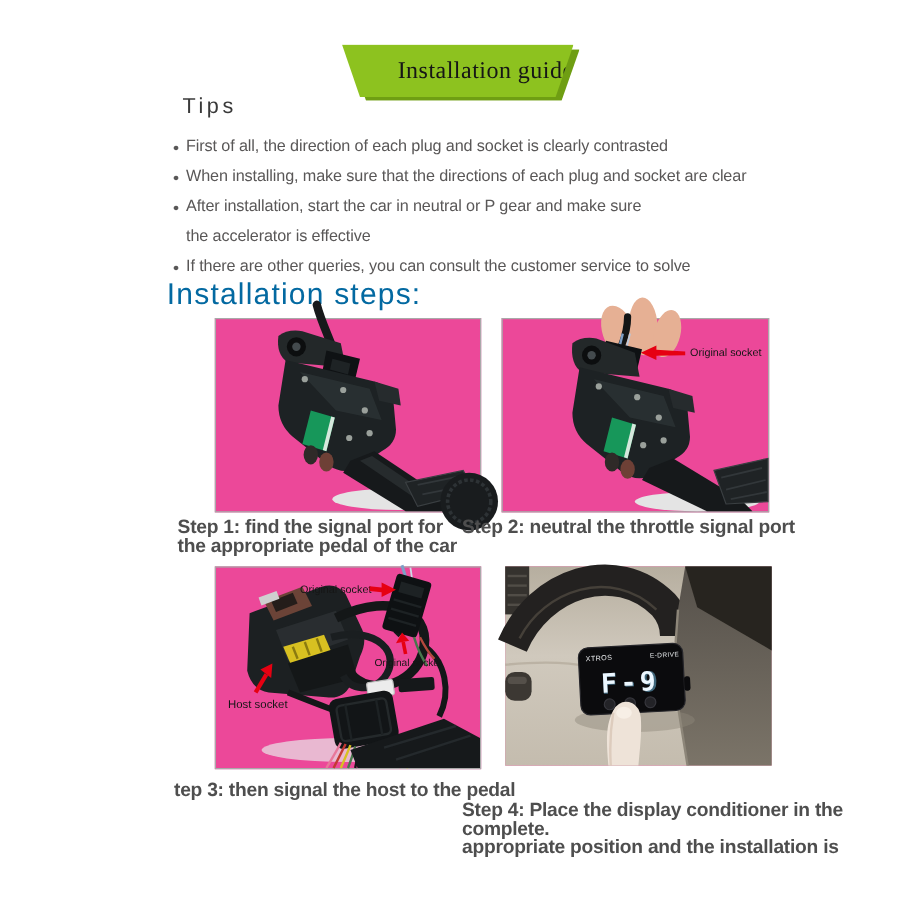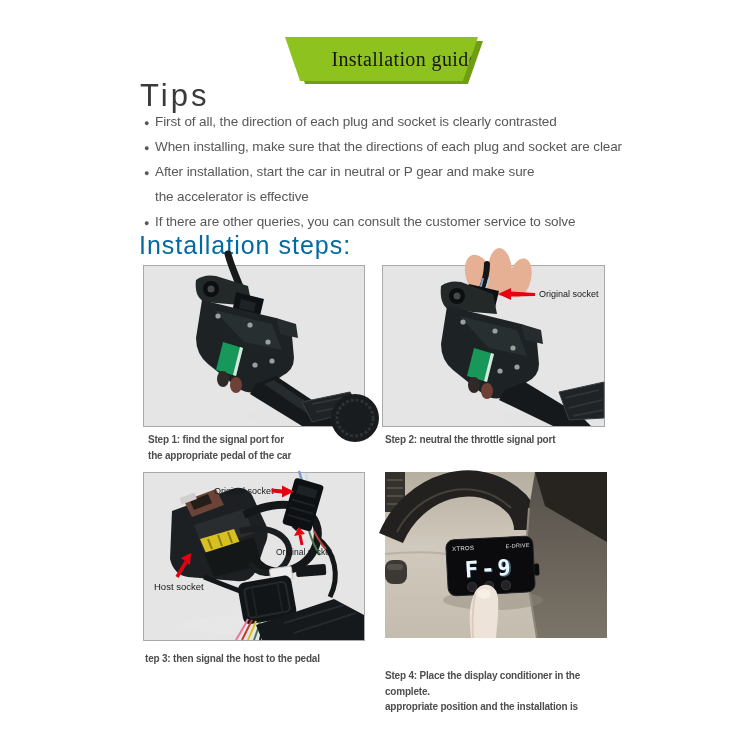--- a/index.html
+++ b/index.html
@@ -8,41 +8,41 @@
 
   
   .banner-shadow{position:absolute;left:290px;top:41px;width:193px;height:43px;
     background:#6f9e13;clip-path:polygon(0 0,100% 0,92.2% 100%,7.8% 100%);}
   .banner{position:absolute;left:285px;top:37px;width:193px;height:44px;
     background:#8dc21f;clip-path:polygon(0 0,100% 0,92.2% 100%,7.8% 100%);
     display:flex;align-items:center;justify-content:flex-end;font-family:Liberation Serif, serif;}
   .banner span{font-size:20px;color:#161616;letter-spacing:0.4px;}
 
   
-  .tips-heading{position:absolute;left:140px;top:78px;margin:0;font-size:31px;
+  .tips-heading{position:absolute;left:152px;top:78px;margin:0;font-size:18px;
     font-weight:400;letter-spacing:3px;color:#3a3a3a;}
   .steps-heading{position:absolute;left:139px;top:231px;margin:0;font-size:25px;
     font-weight:400;letter-spacing:1px;color:#0369a1;}
 
   
   .tips-list{position:absolute;left:144px;top:114px;width:490px;color:#595757;}
   .tip-row{display:flex;align-items:baseline;height:25px;font-size:13.5px;letter-spacing:-0.1px;}
   .tip-row .bullet{width:11px;font-size:9px;flex:none;}
   .tip-row .bullet.hidden{visibility:hidden;}
 
   
-  .panel{position:absolute;background:#e5e5e5;border:1px solid #a9a9a9;}
+  .panel{position:absolute;background:#ec4899;border:1px solid #a9a9a9;margin-left:36px;}
   .panel svg{display:block;overflow:visible;}
   .panel1{left:143px;top:265px;width:220px;height:160px;}
   .panel2{left:382px;top:265px;width:221px;height:160px;}
   .panel3{left:143px;top:472px;width:220px;height:167px;}
   .panel4{left:385px;top:472px;width:222px;height:166px;border:none;}
 
   
-  .caption{position:absolute;color:#4e4e4e;font-size:10px;font-weight:700;
+  .caption{position:absolute;color:#4e4e4e;font-size:16px;font-weight:700;
     line-height:15.5px;letter-spacing:-0.2px;white-space:nowrap;}
   .cap1{left:148px;top:432px;}
   .cap2{left:385px;top:432px;}
   .cap3{left:145px;top:651px;}
   .cap4{left:385px;top:668px;}
 
   svg text{font-family:"Liberation Sans",sans-serif;}
   .photo-label{font-size:9px;fill:#161616;font-weight:400;}
   .seven-seg{font-family:"DejaVu Sans Mono",monospace;font-weight:bold;}
 </style>

